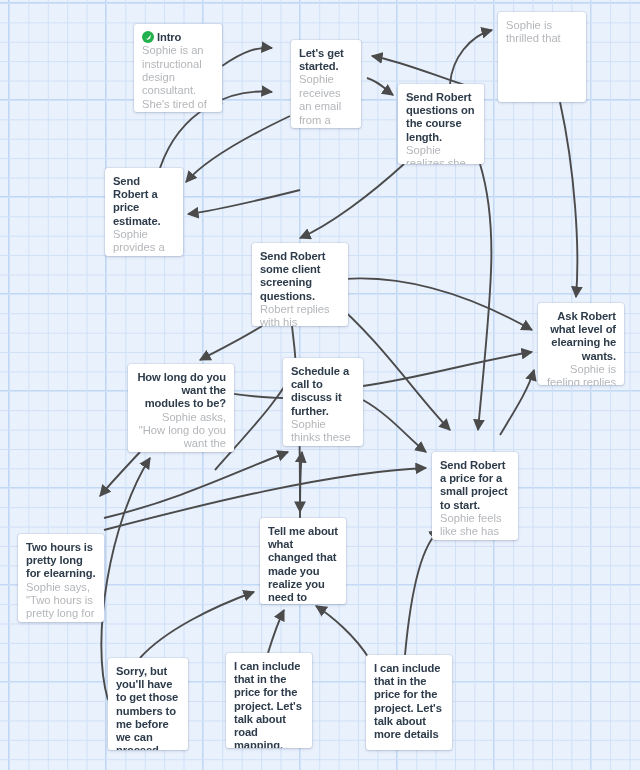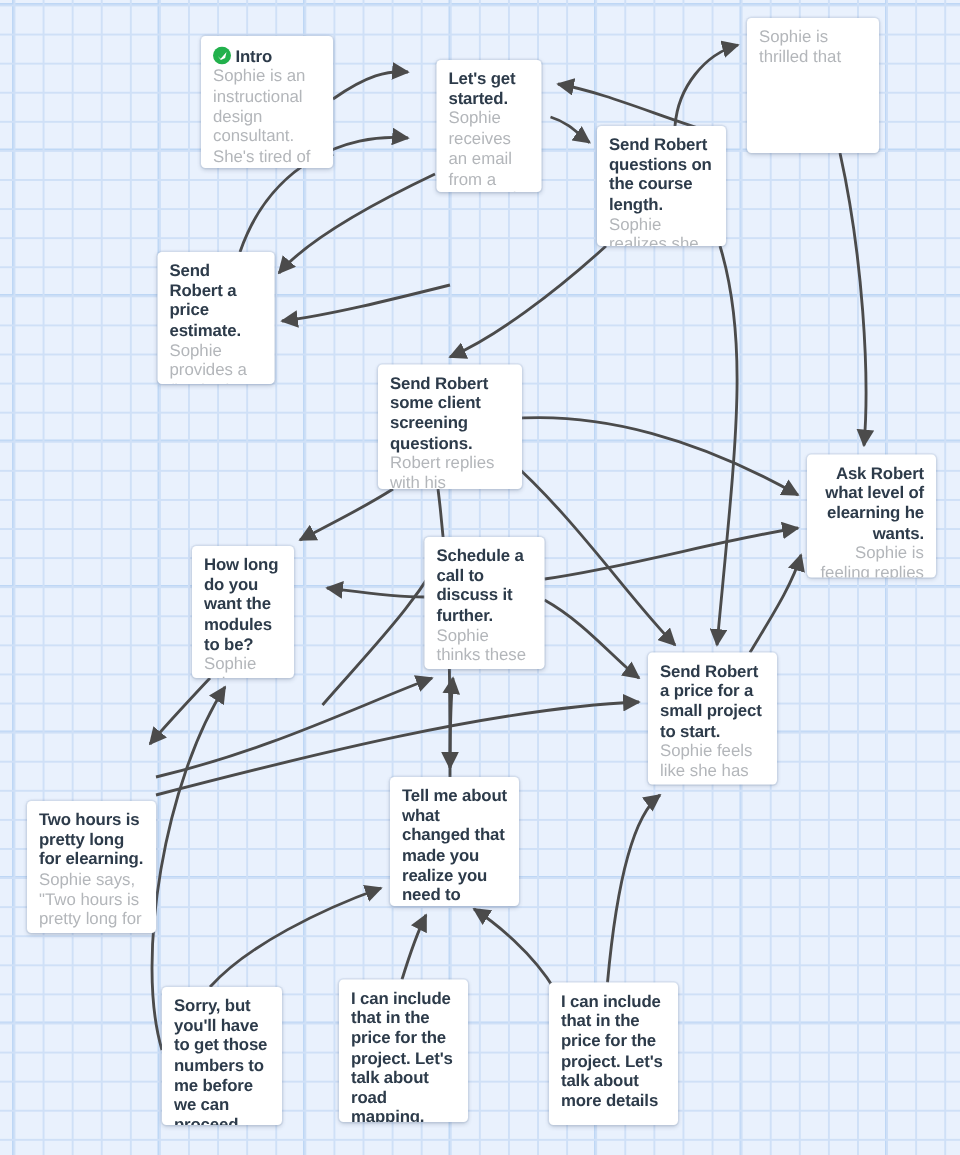--- a/index.html
+++ b/index.html
@@ -159,31 +159,31 @@
   <div class="node" style="left:252px;top:243px;width:96px;height:83px;">
     <div class="n-title">Send Robert some client screening questions.</div>
     <div class="n-body">Robert replies with his</div>
   </div>
 
   <div class="node" style="left:538px;top:303px;width:86px;height:82px;text-align:right;">
     <div class="n-title">Ask Robert what level of elearning he wants.</div>
     <div class="n-body">Sophie is feeling replies</div>
   </div>
 
-  <div class="node" style="left:128px;top:364px;width:68px;height:88px;">
+  <div class="node" style="left:128px;top:364px;width:106px;height:88px;text-align:right;">
     <div class="n-title">How long do you want the modules to be?</div>
     <div class="n-body">Sophie asks, "How long do you want the</div>
   </div>
 
   <div class="node" style="left:283px;top:358px;width:80px;height:88px;">
     <div class="n-title">Schedule a call to discuss it further.</div>
     <div class="n-body">Sophie thinks these responses all</div>
   </div>
 
-  <div class="node" style="left:432px;top:435px;width:86px;height:88px;">
+  <div class="node" style="left:432px;top:452px;width:86px;height:88px;">
     <div class="n-title">Send Robert a price for a small project to start.</div>
     <div class="n-body">Sophie feels like she has</div>
   </div>
 
   <div class="node" style="left:18px;top:502px;width:86px;height:88px;margin-top:32px;">
     <div class="n-title">Two hours is pretty long for elearning.</div>
     <div class="n-body">Sophie says, "Two hours is pretty long for</div>
   </div>
 
   <div class="node" style="left:260px;top:518px;width:86px;height:86px;">

